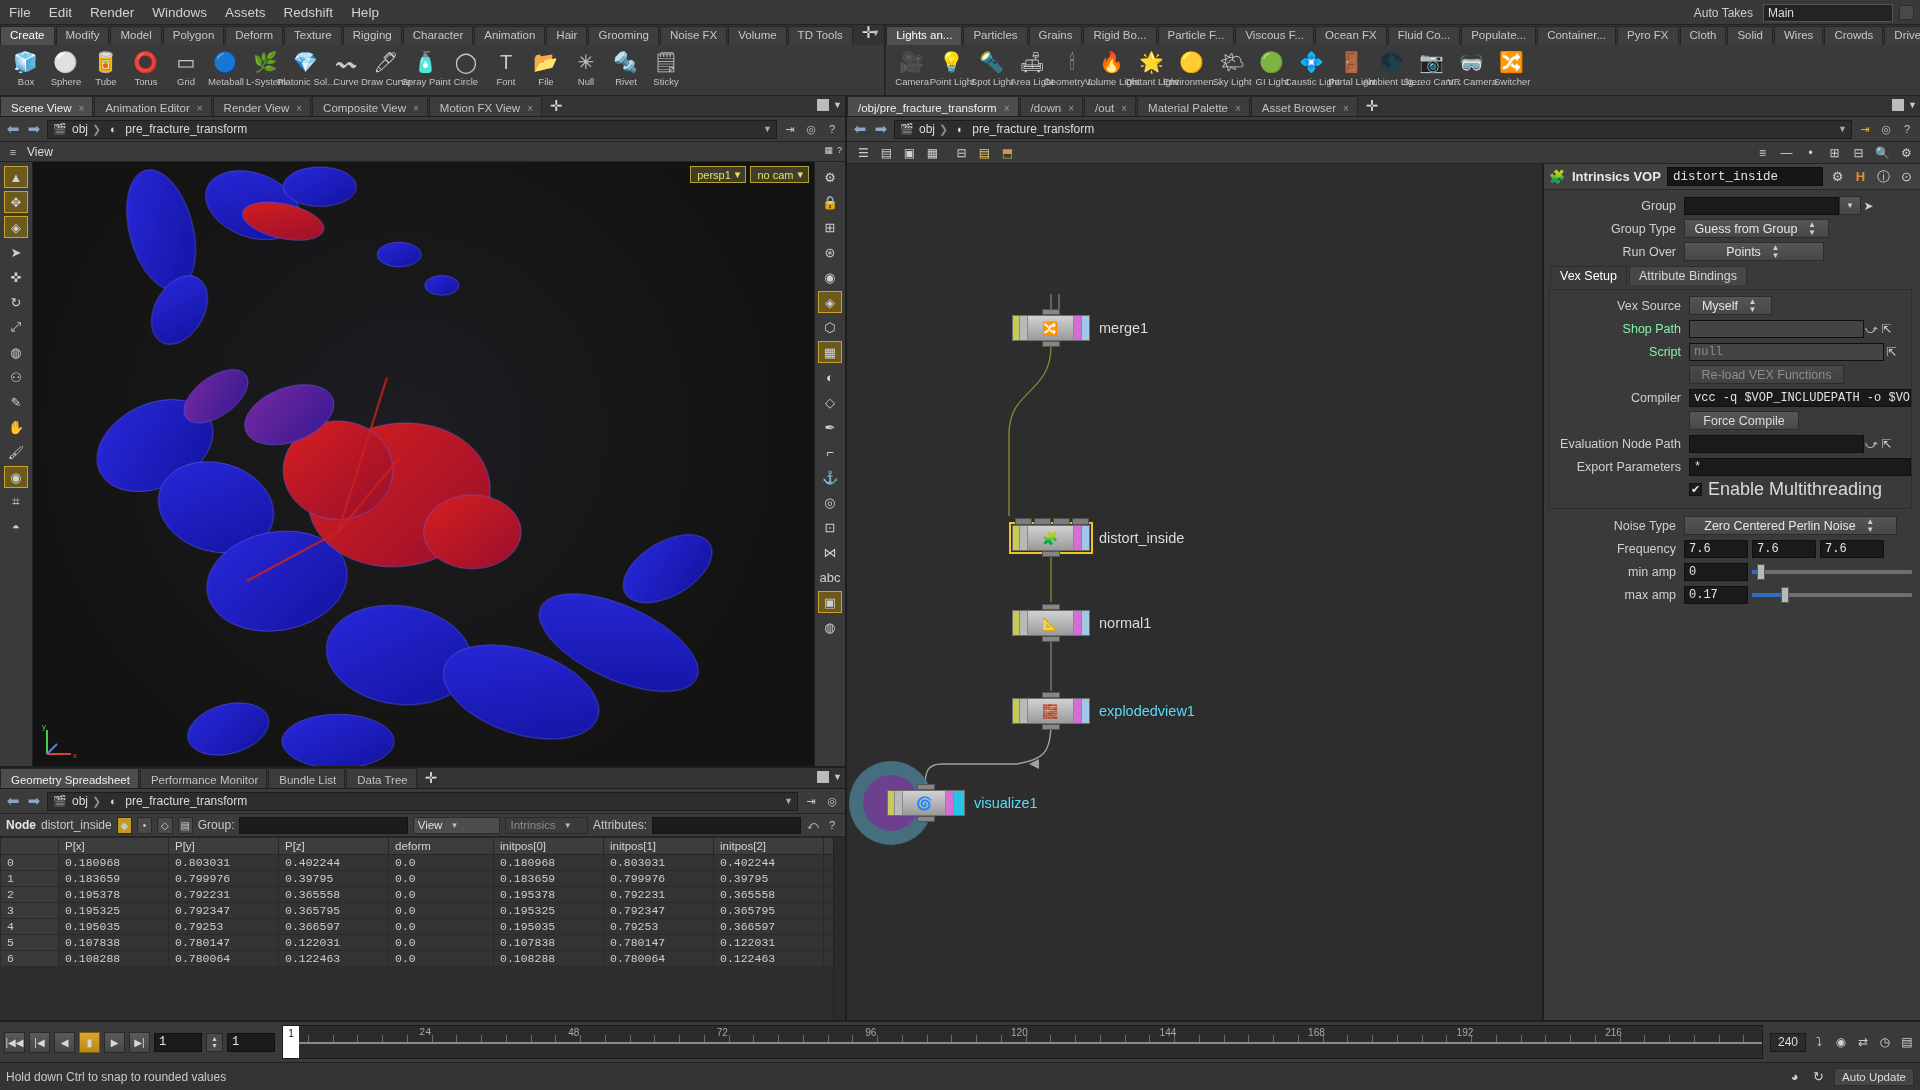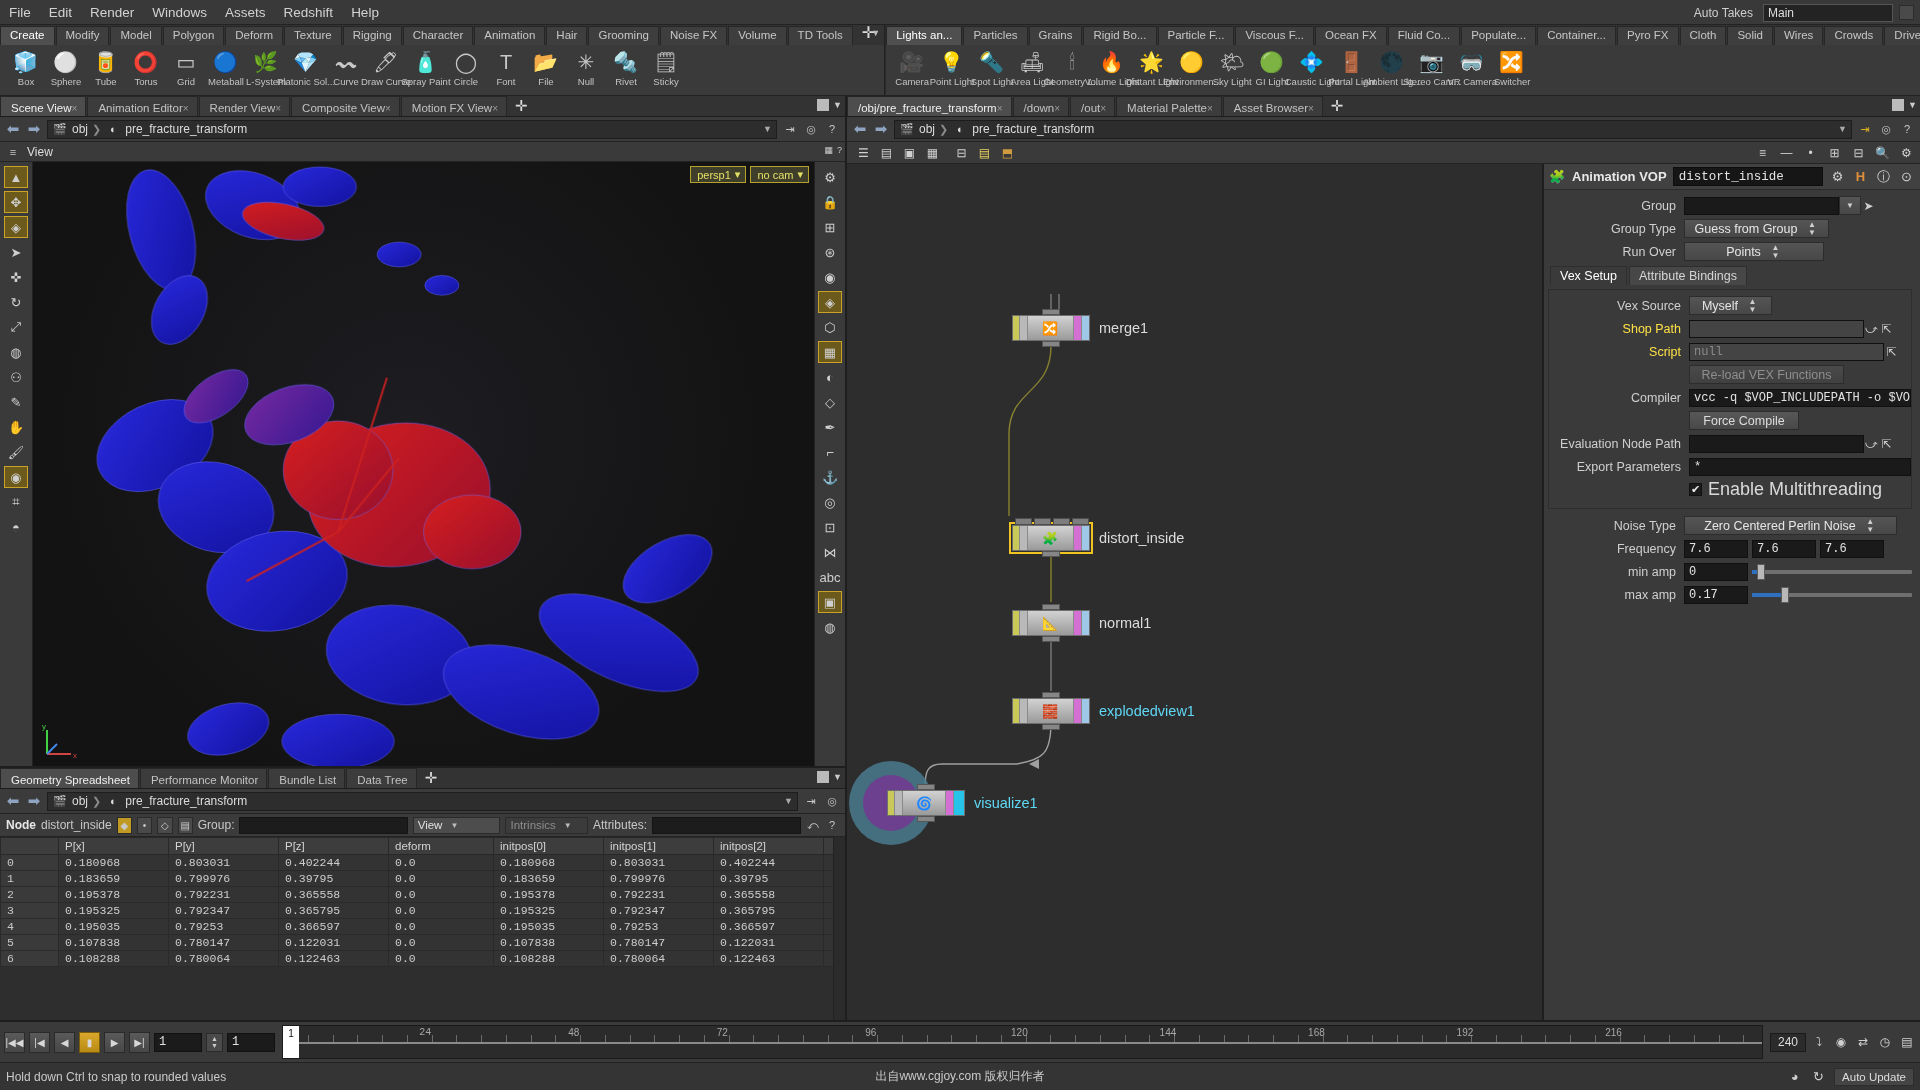--- a/index.html
+++ b/index.html
@@ -35,21 +35,21 @@
   .dragdots{ width:8px; background:#3a3a3a; border-left:1px solid #2a2a2a;}
 
   
   #main{ display:flex; height:calc(1090px - 25px - 71px - 70px); }
   #leftcol{ width:847px; border-right:2px solid #1e1e1e; display:flex; flex-direction:column;}
   #rightcol{ flex:1; display:flex; flex-direction:column; }
 
   
   .panetabs{ height:21px; background:#333; display:flex; align-items:flex-end; border-bottom:1px solid #1d1d1d; position:relative;}
   .ptab{ height:20px; padding:3px 8px 0 10px; font-size:11.5px; color:#c2c2c2; background:#3c3c3c;
-         border:1px solid #262626; border-bottom:none; margin-right:1px; display:flex;align-items:center;gap:0; white-space:nowrap;}
+         border:1px solid #262626; border-bottom:none; margin-right:1px; display:flex;align-items:center;gap:7px; white-space:nowrap;}
   .ptab.active{ background:#4d4d4d; color:#f0f0f0;}
   .ptab .x{ font-size:10px; color:#9a9a9a;}
   .ptab.plus{ background:transparent; border:none; color:#ddd; font-size:15px; padding:0 7px;}
   .pane-right-ctl{ position:absolute; right:3px; top:3px; display:flex; gap:4px; align-items:center;}
   .sq{ width:12px;height:12px; background:#bbb; }
   .cap{ font-size:9px;color:#ccc;}
 
   
   .pathbar{ height:25px; background:#3b3b3b; display:flex; align-items:center; gap:5px; padding:0 5px;
             border-bottom:1px solid #232323;}
@@ -132,21 +132,21 @@
              background:#3a3a3a; border-left:2px solid #1e1e1e; display:flex; flex-direction:column;}
   .parm-header{ height:26px; background:#414141; display:flex; align-items:center; gap:6px; padding:0 5px;
                 border-bottom:1px solid #2a2a2a;}
   .parm-header .ttl{ font-size:13px; color:#e8e8e8; font-weight:bold;}
   .parm-name{ flex:1; height:19px; background:#161616; border:1px solid #0e0e0e; color:#e4e4e4;
               font-family:"Liberation Mono", monospace; font-size:12.5px; padding:0 5px; display:flex;align-items:center;}
   .ph-ic{ width:17px;height:17px;display:flex;align-items:center;justify-content:center;font-size:13px;color:#cfcfcf;}
   .parm-body{ flex:1; padding:5px 4px 0 0; overflow:hidden;}
   .prow{ display:flex; align-items:center; height:21px; margin-bottom:2px; }
   .plabel{ width:140px; text-align:right; padding-right:8px; font-size:12.5px; color:#cfcfcf;}
-  .plabel.dim{ color:#fde047;text-align:right;}
+  .plabel.dim{ color:#86efac;text-align:right;}
   .pfield{ height:18px; background:#1a1a1a; border:1px solid #101010; color:#e2e2e2; font-size:12px;
            padding:0 4px; display:flex; align-items:center; font-family:"Liberation Mono", monospace;}
   .pfield.grey{ background:#444; color:#909090;}
   .pmenu{ height:19px; background:linear-gradient(#555,#474747); border:1px solid #2c2c2c; color:#e6e6e6;
           font-size:12.5px; padding:0 4px; display:flex; align-items:center; justify-content:center; gap:8px;}
   .spin{ width:13px; font-size:8px; color:#cfcfcf; text-align:center; line-height:8px;}
   .pbtn{ height:19px; background:linear-gradient(#585858,#484848); border:1px solid #2c2c2c; color:#ddd;
          font-size:12.5px; display:flex;align-items:center;justify-content:center; padding:0 10px;}
   .pbtn.dim{ color:#8e8e8e; background:linear-gradient(#4a4a4a,#404040);}
   .ptabs{ display:flex; margin:4px 0 4px 6px; }
@@ -853,21 +853,21 @@
                 </div>
                 <div class="nlabel sel">visualize1</div>
               </div>
             </div>
         </div>
       </div>
 
       <div id="parmpane">
         <div class="parm-header">
           <span class="ph-ic">🧩</span>
-          <span class="ttl">Animation VOP</span>
+          <span class="ttl">Intrinsics VOP</span>
           <span class="parm-name">distort_inside</span>
           <span class="ph-ic">⚙</span>
           <span class="ph-ic" style="color:#e0903a;font-weight:bold">H</span>
           <span class="ph-ic">ⓘ</span>
           <span class="ph-ic">⊙</span>
         </div>
 
         <div class="parm-body">
           <div class="prow">
             <div class="plabel">Group</div>
@@ -1073,19 +1073,18 @@
     <span class="pbi">⤵</span>
     <span class="pbi">◉</span>
     <span class="pbi">⇄</span>
     <span class="pbi">◷</span>
     <span class="pbi">▤</span>
   </div>
 </div>
 
 <div id="statusbar">
   <div class="st-left">Hold down Ctrl to snap to rounded values</div>
-  <div class="st-center">出自www.cgjoy.com 版权归作者</div>
   <div class="st-right">
     <span class="sb-ico">◕</span>
     <span class="sb-ico">↻</span>
     <span class="auto-upd">Auto Update</span>
   </div>
 </div>
 
 </body></html>

